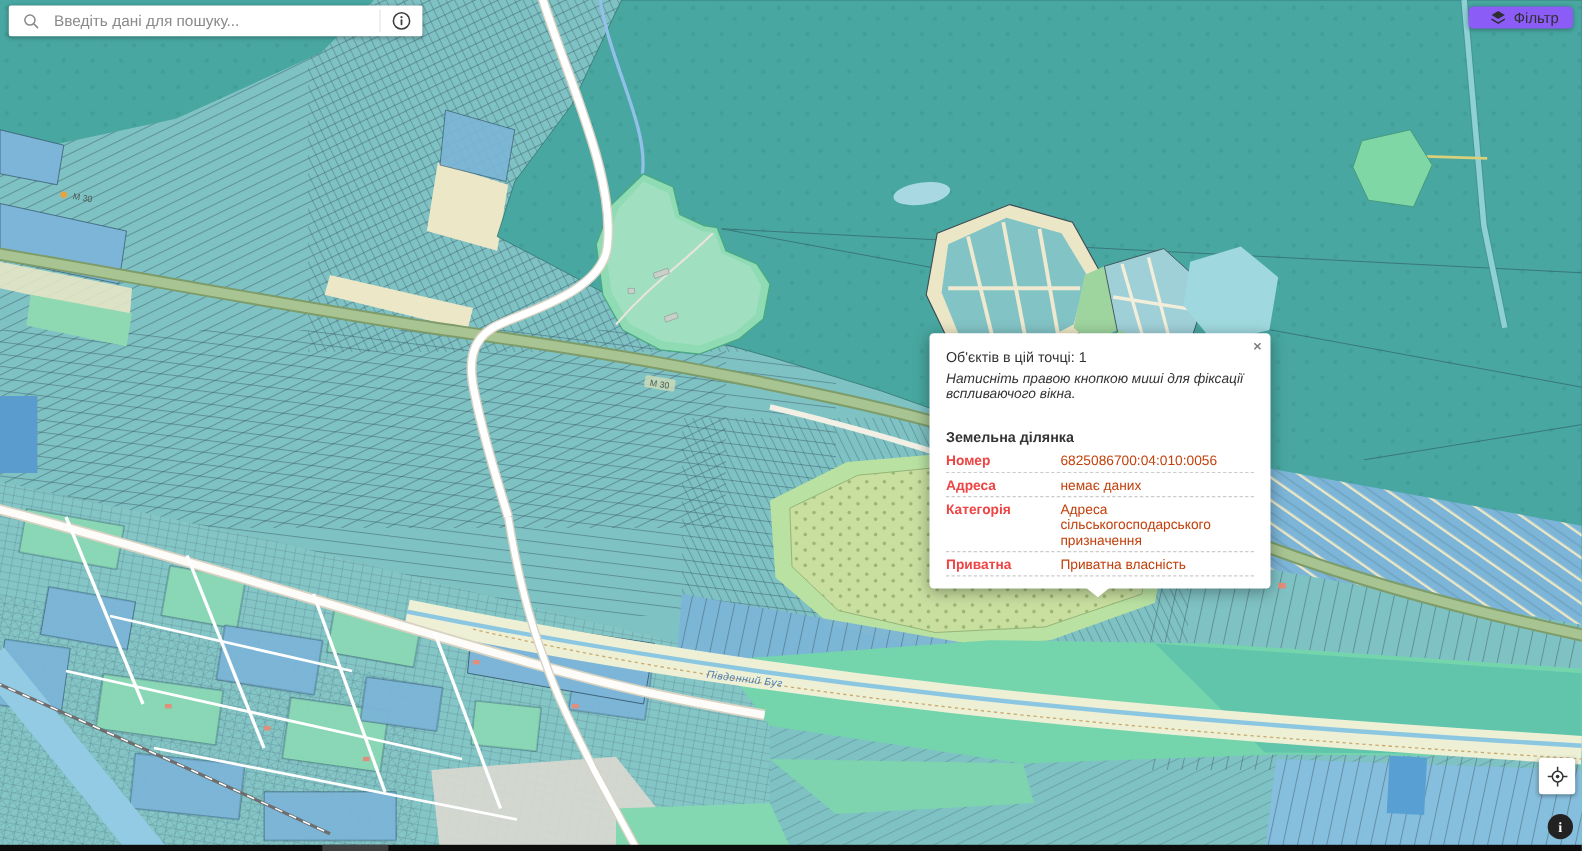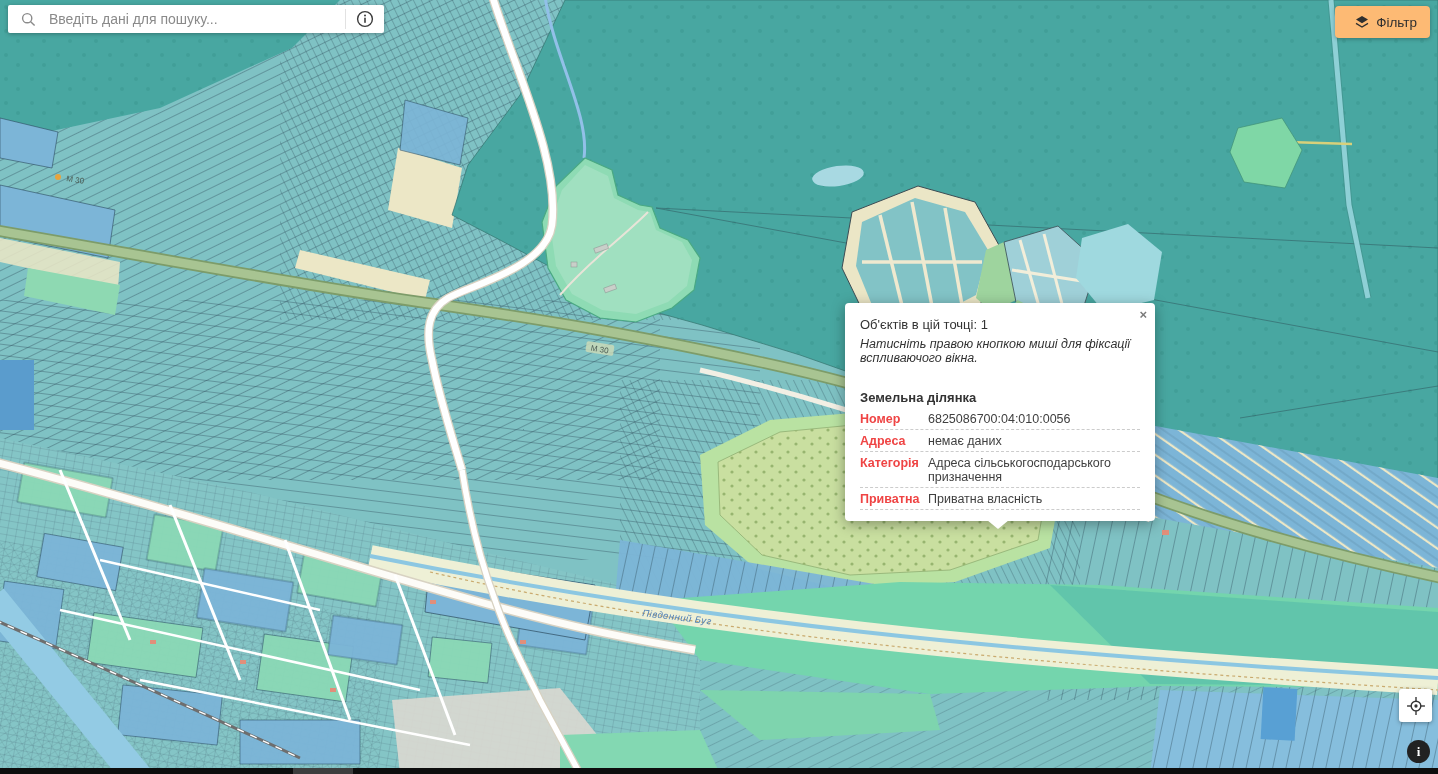--- a/index.html
+++ b/index.html
@@ -11,39 +11,39 @@
   .search-bar{position:absolute;left:8px;top:5px;width:376px;height:28px;background:#fff;
     border-radius:2px;box-shadow:0 1px 4px rgba(0,0,0,.3);display:flex;align-items:center;z-index:20;}
   .search-bar .mag{margin-left:13px;flex:0 0 auto;display:flex;}
   .search-input{border:none;outline:none;flex:1;margin-left:11px;font-size:14px;color:#444;
     font-family:"Liberation Sans",sans-serif;background:transparent;}
   .search-input::placeholder{color:#8a8a8a;}
   .search-divider{width:1px;height:20px;background:#e2e2e2;flex:0 0 auto;}
   .info-btn{width:38px;height:31px;display:flex;align-items:center;justify-content:center;cursor:pointer;flex:0 0 auto;background:none;border:none;padding:0;}
 
   
-  .filter-btn{position:absolute;top:6px;right:8px;height:32px;background:#fdba74;border:none;border-radius:4px;
+  .filter-btn{position:absolute;top:6px;right:8px;height:20px;background:#8b5cf6;border:none;border-radius:4px;
     box-shadow:0 1px 4px rgba(0,0,0,.3);display:flex;align-items:center;padding:0 13px;cursor:pointer;z-index:20;}
   .filter-btn span{margin-left:7px;font-size:13.5px;color:#2f2f2f;font-family:"Liberation Sans",sans-serif;}
 
   
   .popup{position:absolute;left:845px;top:303px;width:310px;background:#fff;border-radius:4px;
     box-shadow:0 3px 14px rgba(0,0,0,.35);z-index:30;box-sizing:border-box;
     padding:14px 15px 11px 15px;font-size:12.5px;color:#333;}
   .popup .tail{position:absolute;left:142px;bottom:-8px;width:0;height:0;
     border-left:11px solid transparent;border-right:11px solid transparent;border-top:9px solid #fff;}
   .popup-close{position:absolute;top:5px;right:8px;color:#7a7a7a;font-size:13px;font-weight:bold;
     line-height:13px;cursor:pointer;background:none;border:none;padding:0;}
   .popup-line1{font-size:13px;margin-bottom:5px;}
   .popup-hint{font-style:italic;font-size:12.5px;margin-bottom:25px;}
   .popup-title{font-weight:bold;font-size:13px;margin-bottom:3px;}
   .popup-row{display:flex;padding:4px 0 3px 0;border-bottom:1px dashed #ccc;}
   .popup-row:last-of-type{border-bottom:none;}
   .popup-row .lbl{flex:0 0 68px;font-weight:bold;color:#ef4444;}
-  .popup-row .val{flex:1;color:#404040;}
+  .popup-row .val{flex:1;color:#c2410c;margin-left:36px;}
   .popup-actions{display:flex;justify-content:space-between;margin-top:8px;}
   .popup-actions button{background:#f3f3f3;border:none;border-radius:4px;padding:7px 12px;
     font-size:13.5px;color:#262626;font-family:"Liberation Sans",sans-serif;cursor:pointer;}
 
   
   .locate-btn{position:absolute;top:689px;right:6px;width:33px;height:33px;background:#fff;border:none;
     border-radius:3px;box-shadow:0 1px 4px rgba(0,0,0,.35);display:flex;align-items:center;justify-content:center;cursor:pointer;z-index:20;}
   .attr-btn{position:absolute;top:740px;right:8px;width:23px;height:23px;border-radius:50%;background:#222;
     color:#fff;font-weight:bold;font-size:13px;display:flex;align-items:center;justify-content:center;
     border:none;cursor:pointer;z-index:20;font-family:"Liberation Serif",serif;}

